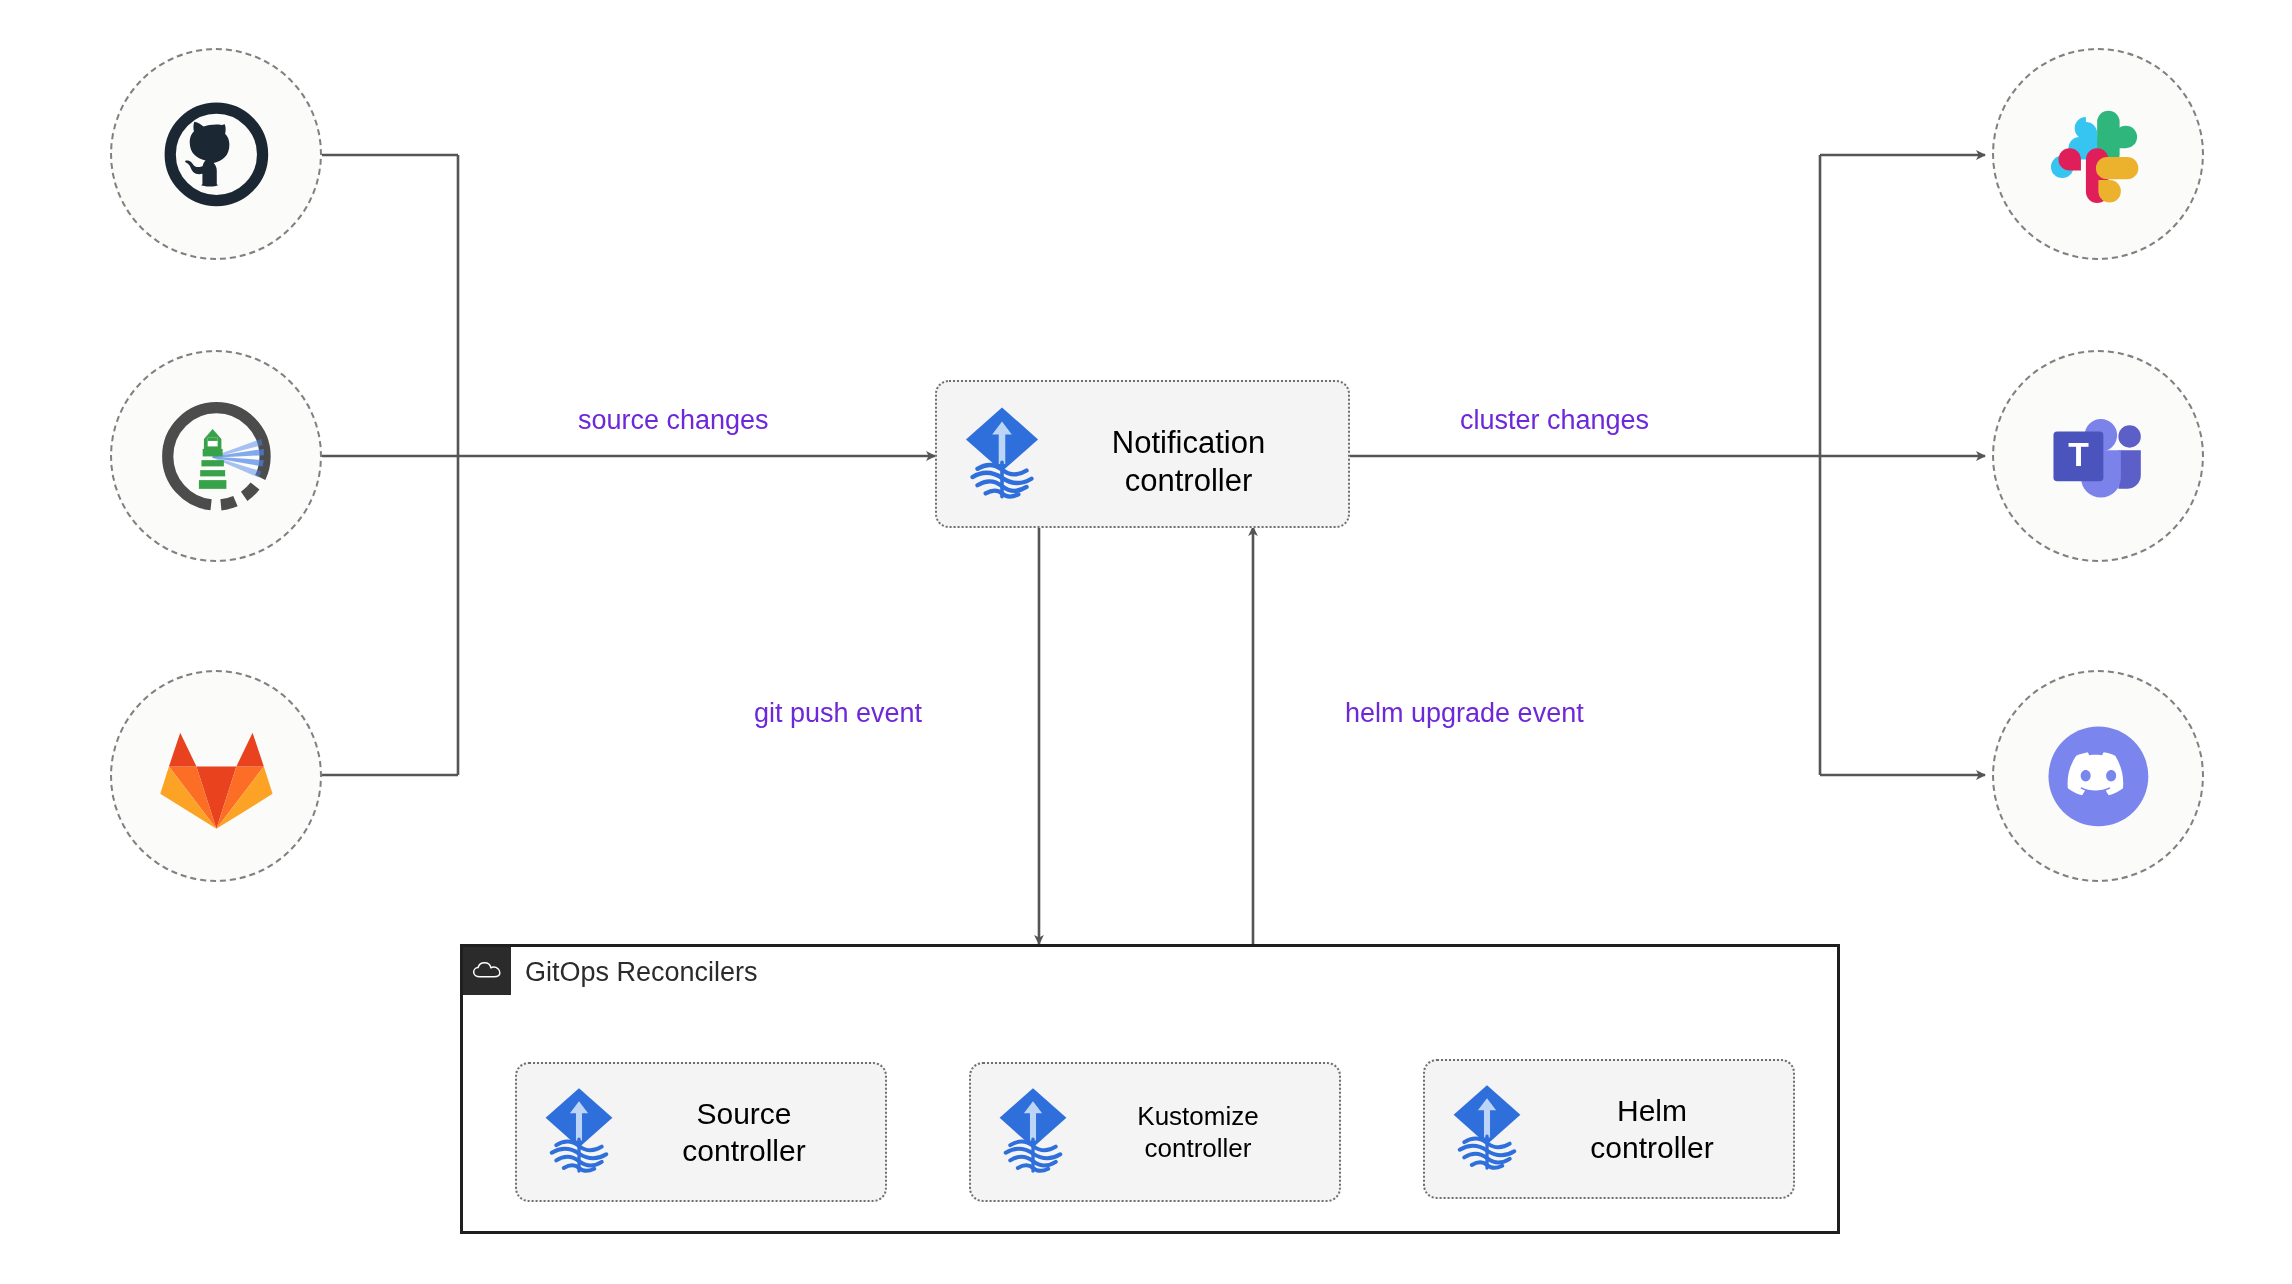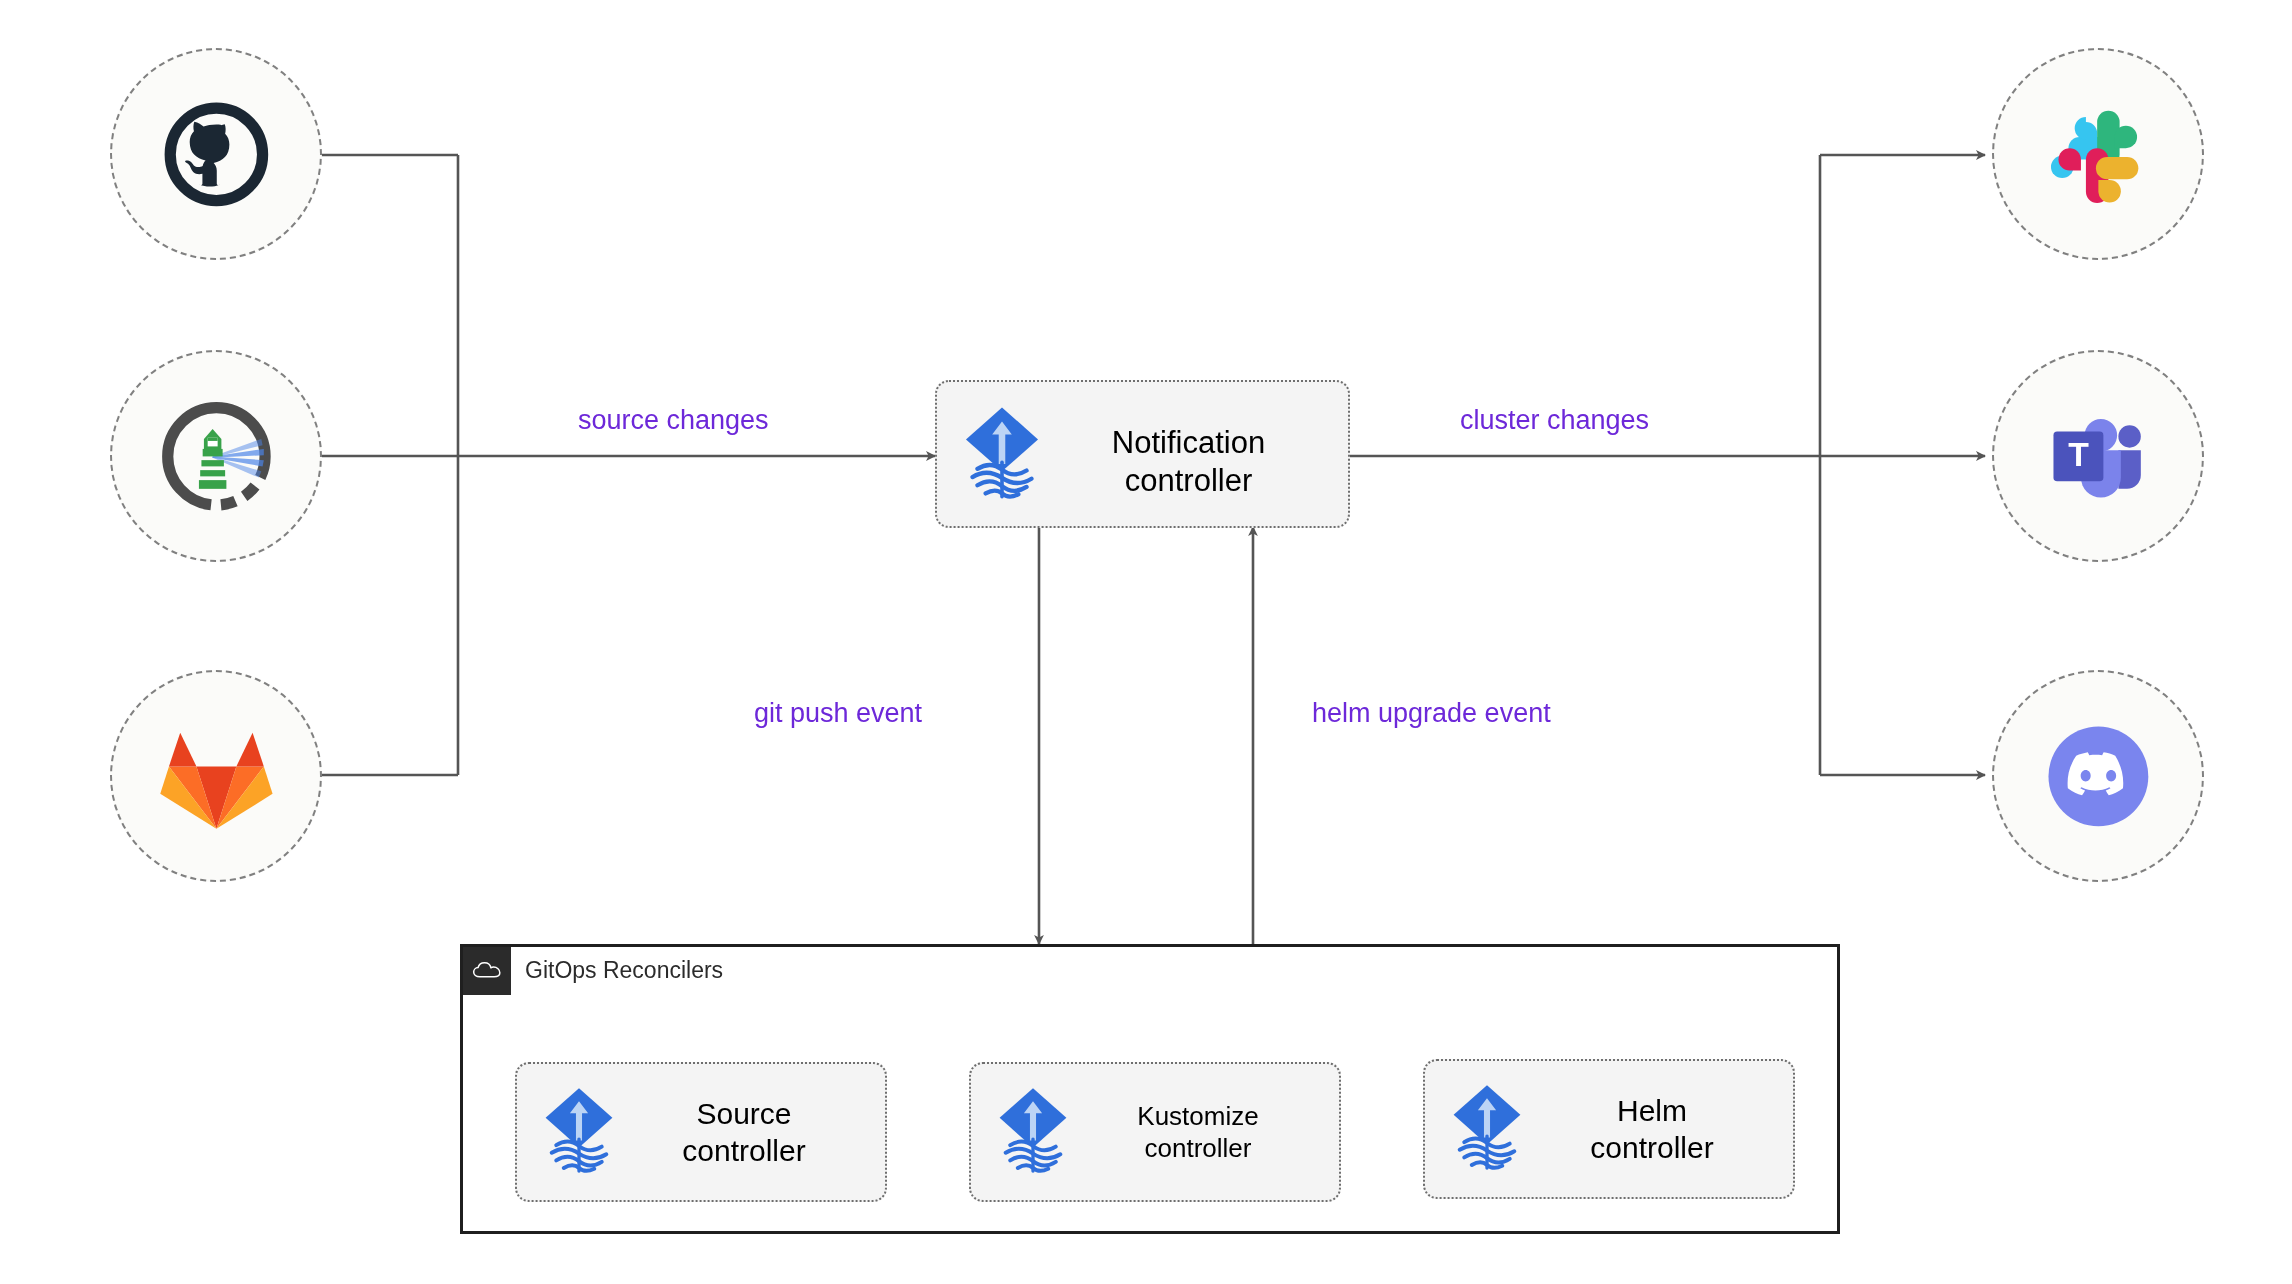--- a/index.html
+++ b/index.html
@@ -86,21 +86,21 @@
     height: 48px;
     background: #2b2b2b;
     display: flex;
     align-items: center;
     justify-content: center;
   }
   #gitops-header-label {
     position: absolute;
     left: 62px;
     top: 10px;
-    font-size: 23px;
+    font-size: 27px;
     color: #2b2b2b;
   }
 
   
   .edge-label {
     position: absolute;
     font-size: 27px;
     color: #6d28d9;
     white-space: nowrap;
   }
@@ -241,21 +241,21 @@
       </svg>
     </span>
   </div>
 
   <span class="edge-label" style="left:578px; top:405px;">source changes</span>
 
   <span class="edge-label" style="left:1460px; top:405px;text-align:right;">cluster changes</span>
 
   <span class="edge-label" style="left:754px; top:698px;">git push event</span>
 
-  <span class="edge-label" style="left:1312px; top:698px;">helm upgrade event</span>
+  <span class="edge-label" style="left:1345px; top:698px;">helm upgrade event</span>
 
   <div id="gitops-container" style="left:460px; top:944px; width:1380px; height:290px;">
     <div id="gitops-header-icon">
       <svg viewBox="0 0 36 24" width="30" height="20">
         <path d="M9.5 19 C4.8 19 2 16.4 2 13.2 C2 10.3 4.3 8 7.3 7.8 C8.2 4.4 11.3 2 15 2 C18.8 2 22 4.6 22.7 8.1 C23.6 7.6 24.7 7.3 25.9 7.3 C30 7.3 33.4 10.4 33.4 14.2 C33.4 17.9 30.2 19 26.5 19 Z" fill="none" stroke="#ffffff" stroke-width="1.8" stroke-linejoin="round"></path>
       </svg>
     </div>
     <span id="gitops-header-label">GitOps Reconcilers</span>
 
     <div class="ctrl-box" style="left:52px; top:115px; width:372px; height:140px;">

